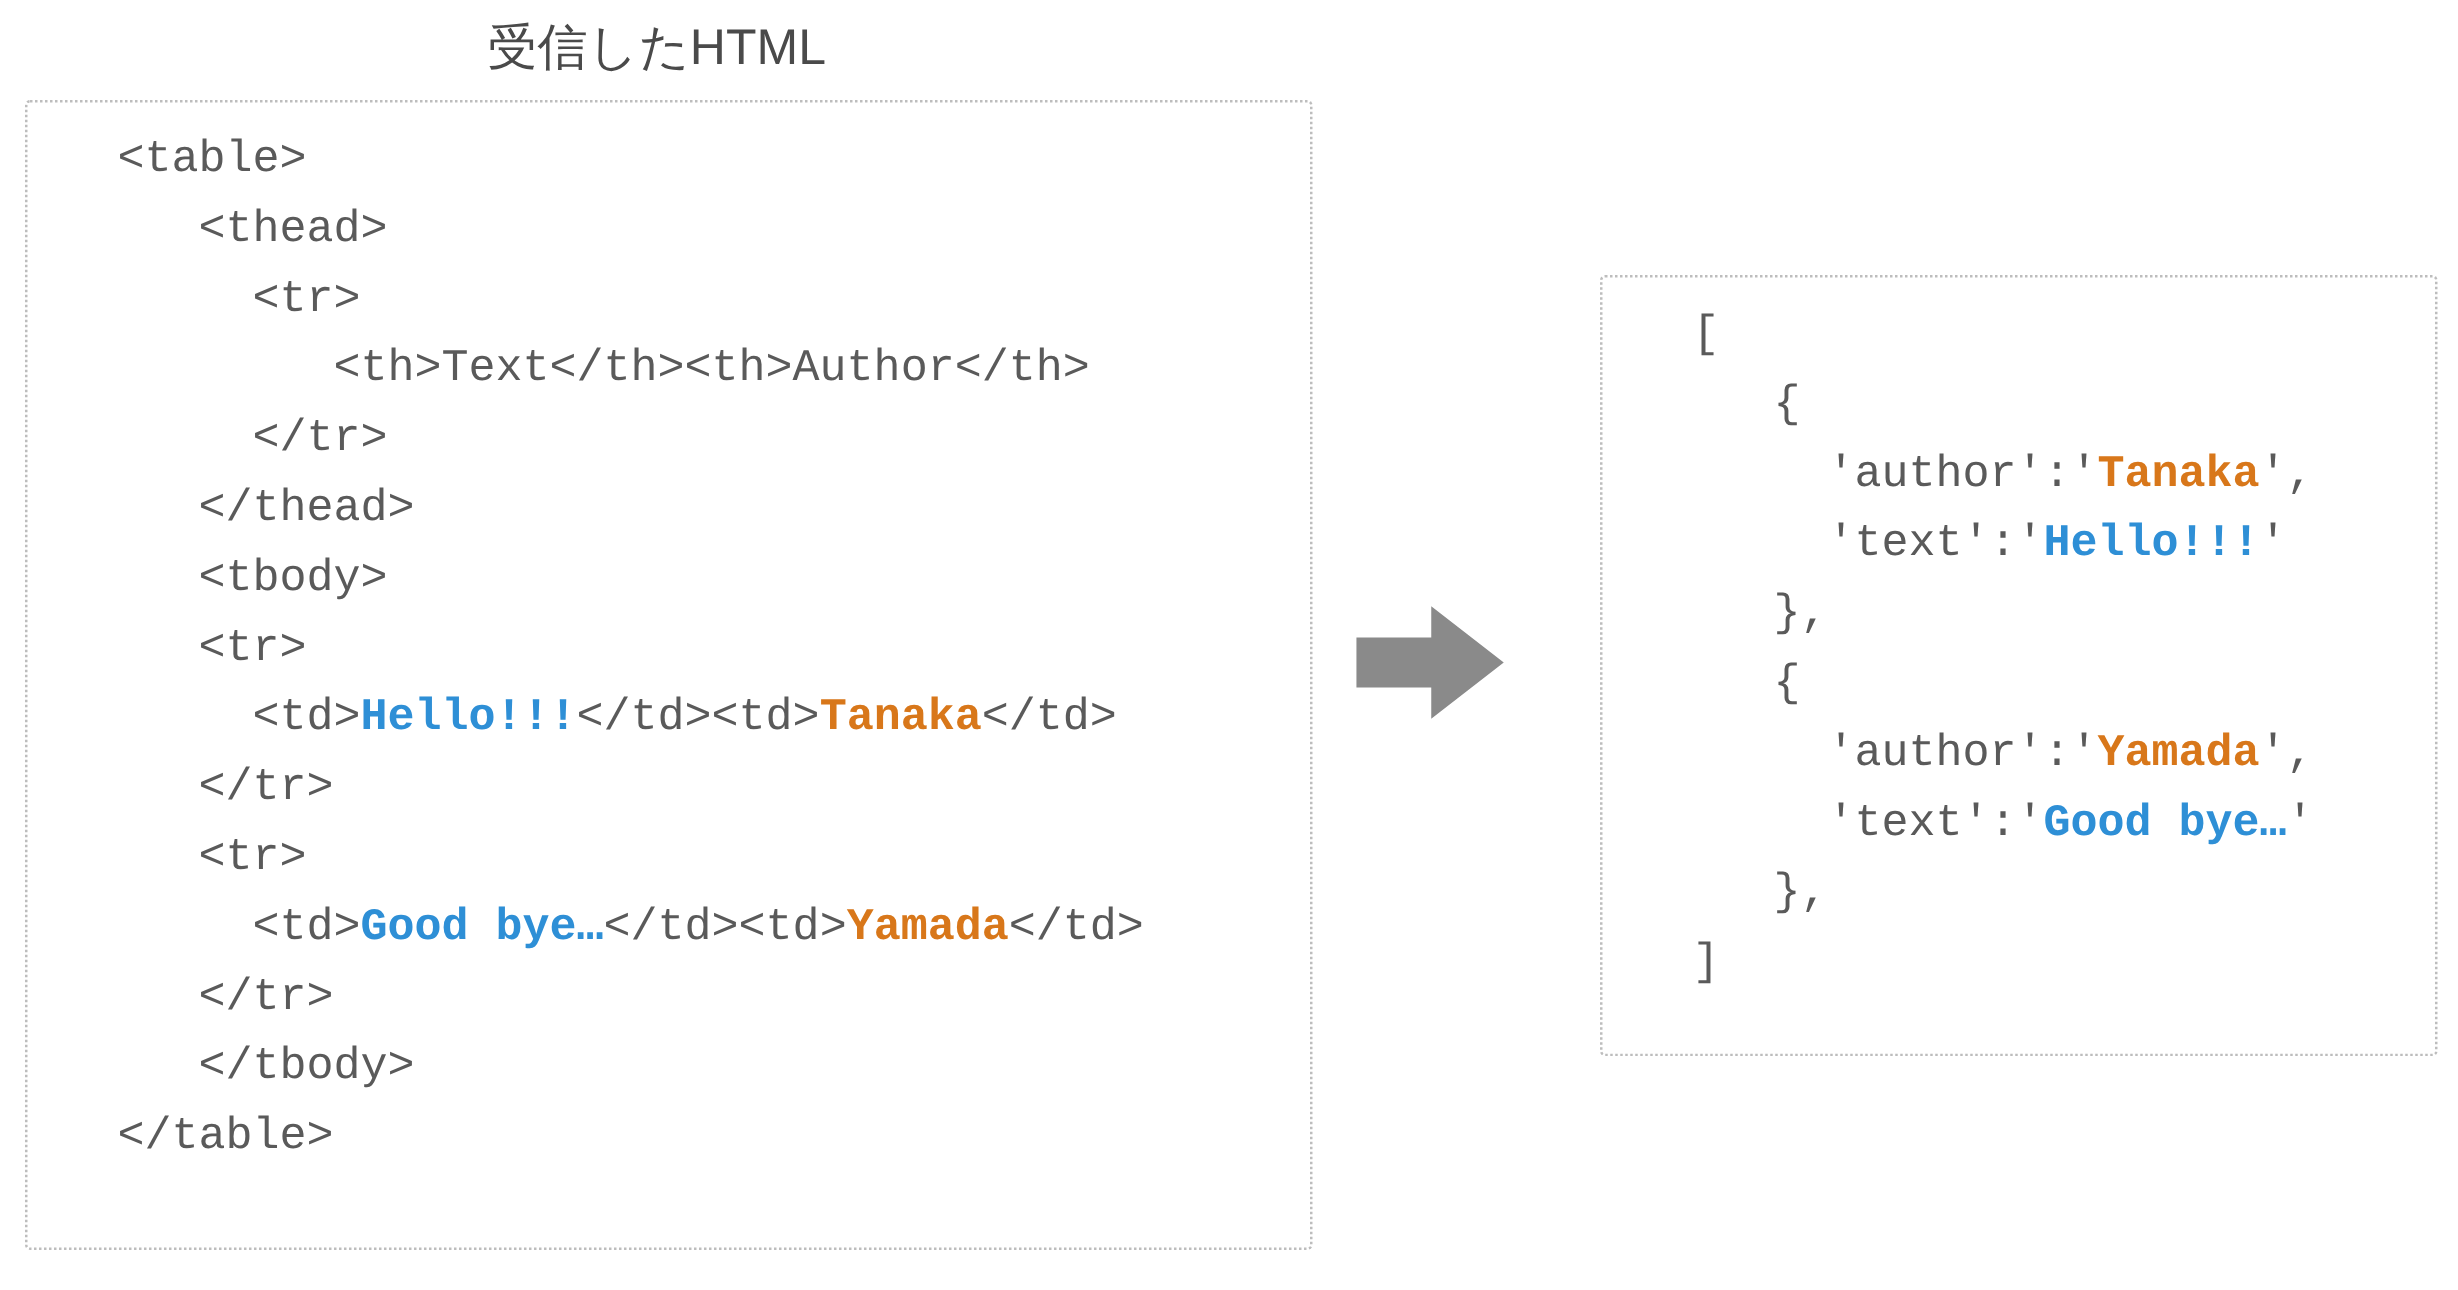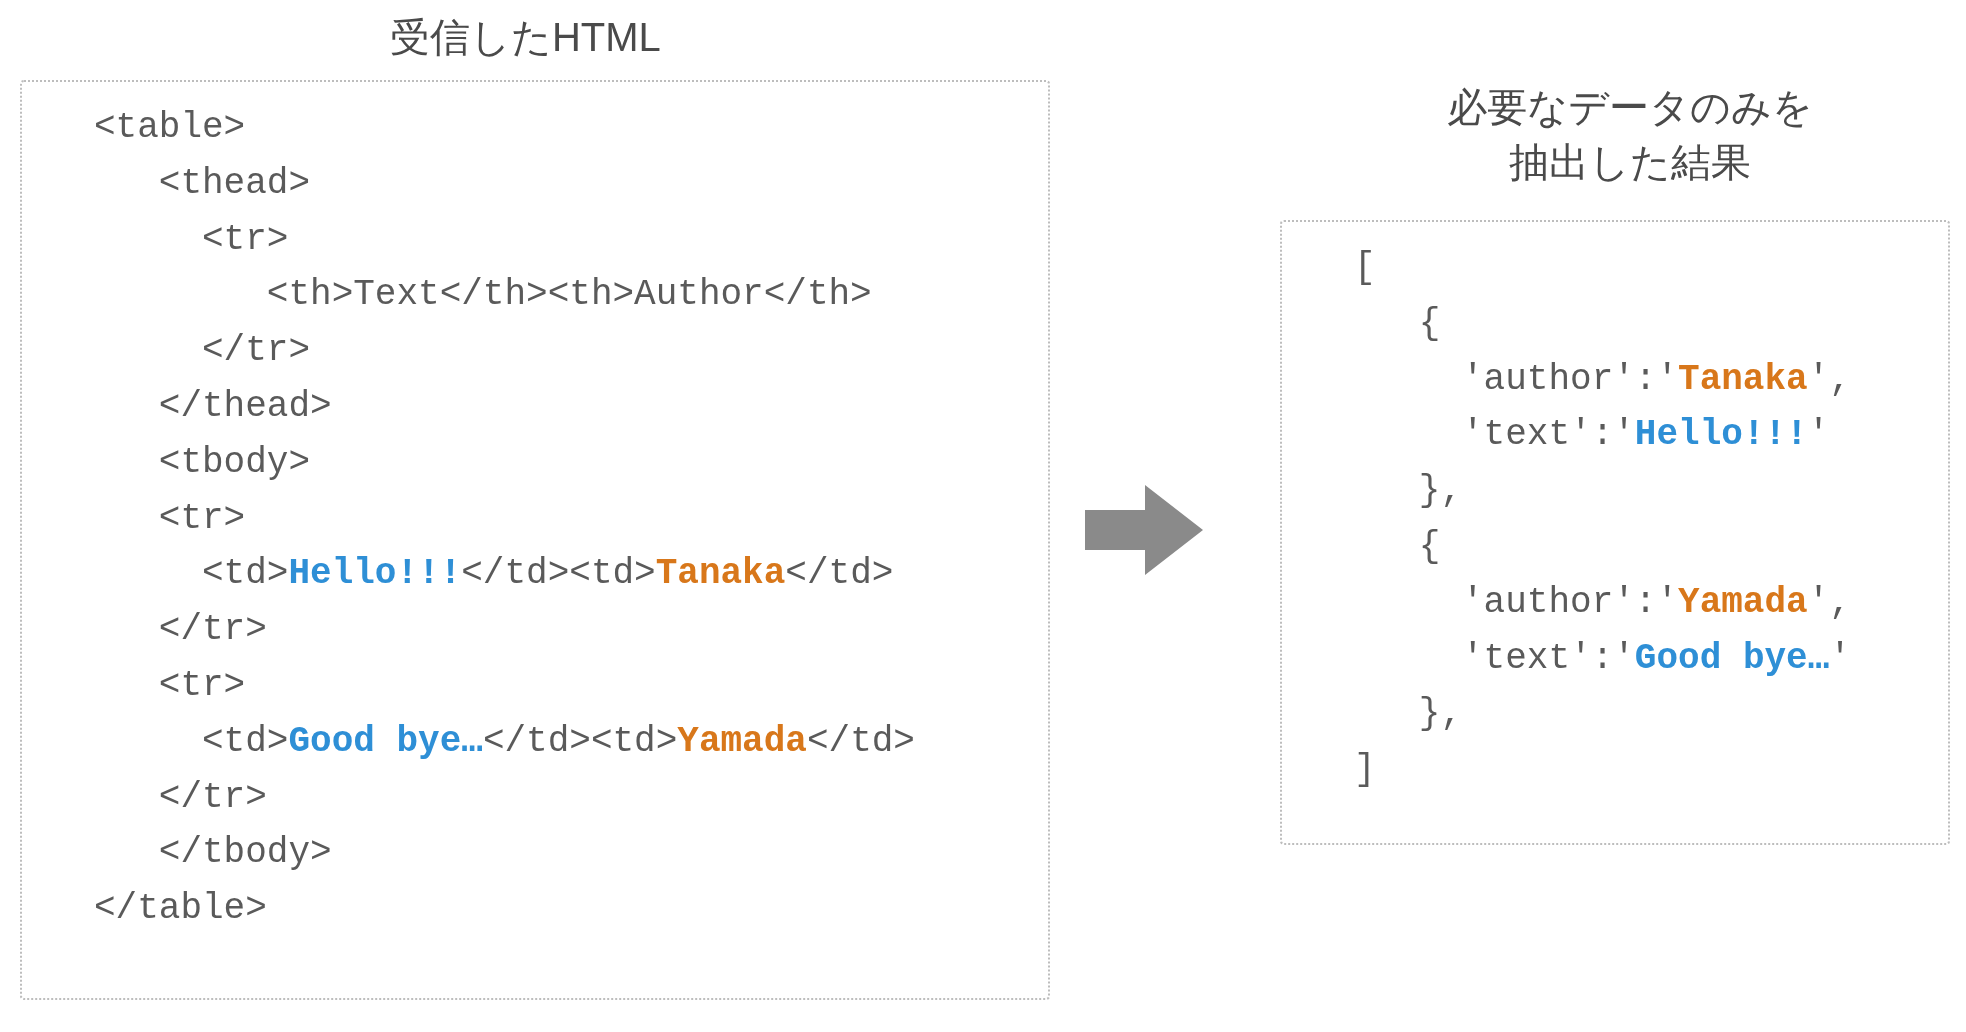--- a/index.html
+++ b/index.html
@@ -47,22 +47,21 @@
   .arrow svg { width: 100%; height: 100%; }
 </style>
 </head>
 <body>
 
 <div class="canvas">
 
   <div class="heading" style="left:390px; top:10px;">受信したHTML</div>
 
   <div class="heading" style="left:1395px; top:80px; width:470px;">
-    <span>必要なデータのみを</span><br>
-    <span>抽出した結果</span>
+    <br>
   </div>
 
   <div class="box" style="left:20px; top:80px; width:1030px; height:920px;">
 <div class="code"><span>&lt;table&gt;</span>
 <span>   &lt;thead&gt;</span>
 <span>     &lt;tr&gt;</span>
 <span>        &lt;th&gt;Text&lt;/th&gt;&lt;th&gt;Author&lt;/th&gt;</span>
 <span>     &lt;/tr&gt;</span>
 <span>   &lt;/thead&gt;</span>
 <span>   &lt;tbody&gt;</span>

